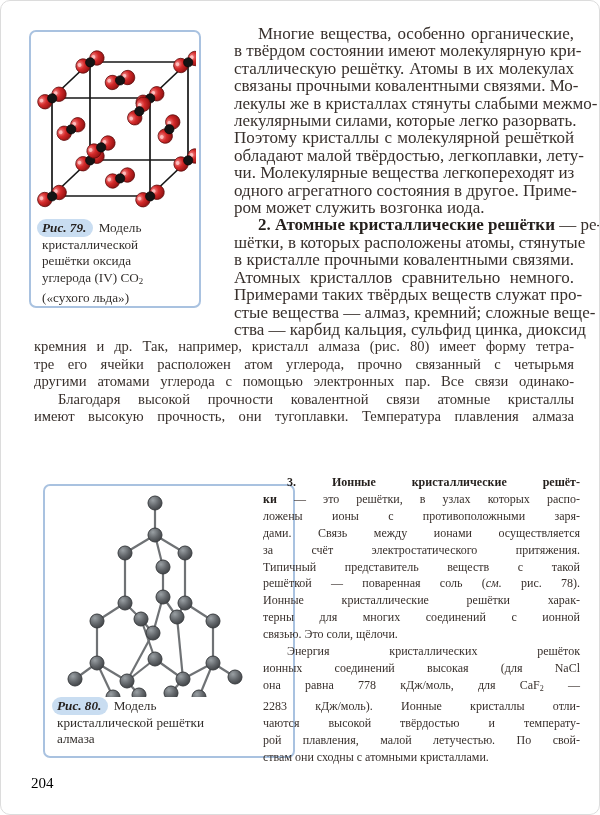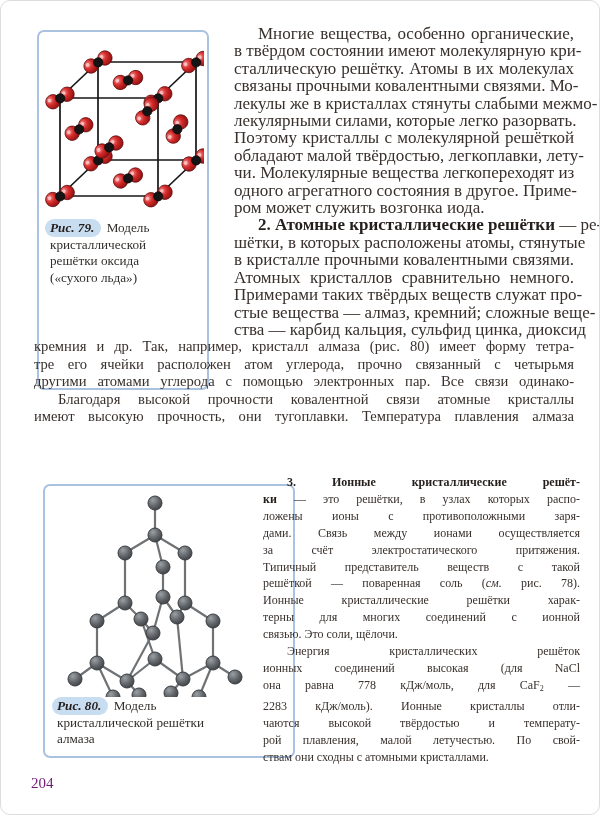--- a/index.html
+++ b/index.html
@@ -20,30 +20,30 @@
   .i{font-style:italic;}
   .sub{font-size:67%;vertical-align:-0.25em;}
   .bihl{
     font-weight:bold;font-style:italic;color:#241f1c;
     background:#c9ddf1;border-radius:10px;padding:1px 7px 2px 5px;margin-left:-5px;margin-right:2px;
   }
   
   .figure-box{
     position:absolute;background:#ffffff;border:2px solid #a9c2e0;border-radius:7px;box-sizing:border-box;
   }
-  #fig79{left:36px;top:29px;width:172px;height:360px;}
+  #fig79{left:28px;top:29px;width:172px;height:278px;}
   #fig80{left:42px;top:483px;width:252px;height:274px;}
   #svg79{position:absolute;left:5px;top:6px;}
   #svg80{position:absolute;left:6px;top:5px;}
   .cap{position:absolute;font-size:13.2px;line-height:16.6px;color:#332f2c;}
   #fig79 .cap{left:11px;top:188px;width:152px;}
   #fig80 .cap{left:12px;top:212px;width:192px;}
   .cap .tl{text-align:left;text-align-last:auto;white-space:nowrap;}
   
-  .page-number{position:absolute;left:30px;top:774px;font-size:15px;color:#701a75;}
+  .page-number{position:absolute;left:30px;top:774px;font-size:15px;color:#000000;}
 </style>
 </head>
 <body>
 
 <div class="page">
 
   <div class="figure-box" id="fig79">
     <svg id="svg79" width="160" height="176" viewBox="0 0 160 176">
       <defs>
         <radialGradient id="rg" cx="35%" cy="30%" r="75%">
@@ -164,20 +164,21 @@
             <circle cx="-10.5" cy="-2.6" r="1.9" fill="rgba(255,200,200,0.85)"></circle>
             <circle cx="5.5" cy="-2.6" r="1.9" fill="rgba(255,200,200,0.85)"></circle>
             <circle cx="0" cy="0.4" r="4.7" fill="#141414" stroke="#000" stroke-width="0.5"></circle>
           </g>
         </g>
     </svg>
     <div class="cap">
         <div class="tl"><span class="bihl">Рис. 79.</span> Модель</div>
         <div class="tl">кристаллической</div>
         <div class="tl">решётки оксида</div>
+        <div class="tl">углерода (IV) CO<span class="sub">2</span></div>
         <div class="tl">(«сухого льда»)</div>
       </div>
   </div>
 
   <div class="tcol col-top">
       <div class="tl ind">Многие вещества, особенно органические,</div>
       <div class="tl">в твёрдом состоянии имеют молекулярную кри-</div>
       <div class="tl">сталлическую решётку. Атомы в их молекулах</div>
       <div class="tl">связаны прочными ковалентными связями. Мо-</div>
       <div class="tl">лекулы же в кристаллах стянуты слабыми межмо-</div>

